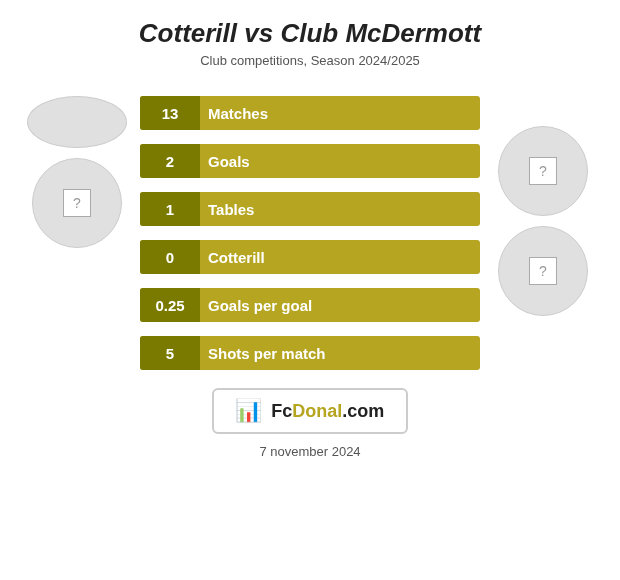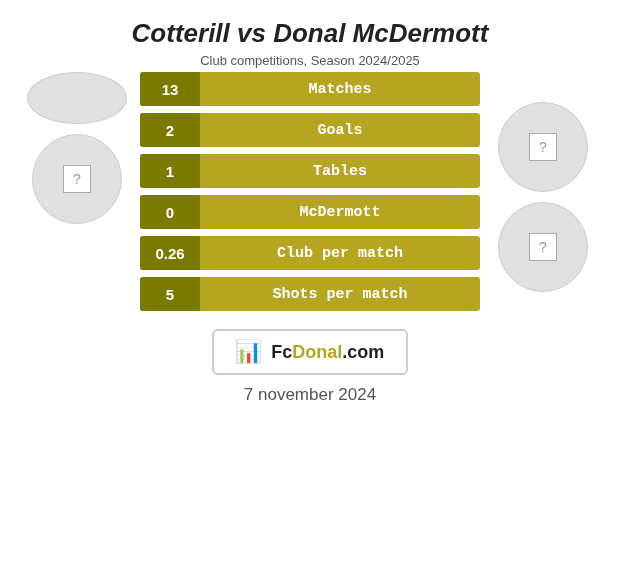--- a/index.html
+++ b/index.html
@@ -23,21 +23,21 @@
       font-weight: 900;
       color: #222;
       text-align: center;
       margin-bottom: 4px;
       font-style: italic;
     }
     .subtitle {
       font-size: 13px;
       color: #555;
       text-align: center;
-      margin-bottom: 4px;
+      margin-bottom: 28px;
     }
     .main-area {
       display: flex;
       flex-direction: row;
       align-items: flex-start;
       width: 100%;
       justify-content: center;
       gap: 0;
     }
     .left-avatars {
@@ -84,21 +84,21 @@
       width: 28px;
       height: 28px;
       display: flex;
       align-items: center;
       justify-content: center;
       font-size: 14px;
     }
     .stats-area {
       display: flex;
       flex-direction: column;
-      gap: 7px;
+      gap: 14px;
       width: 340px;
     }
     .stat-row {
       display: flex;
       flex-direction: row;
       align-items: center;
       background: #b5a520;
       border-radius: 3px;
       overflow: hidden;
       height: 34px;
@@ -114,23 +114,21 @@
       height: 100%;
       display: flex;
       align-items: center;
       justify-content: center;
     }
     .stat-label {
       color: #fff;
       font-weight: bold;
       font-size: 15px;
       flex: 1;
-      text-align: center;
       padding: 0 8px;
-      font-family: Liberation Mono, monospace;
     }
     .logo-area {
       margin-top: 18px;
       display: flex;
       align-items: center;
       justify-content: center;
     }
     .logo-box {
       background: #fff;
       border: 2px solid #ccc;
@@ -147,36 +145,36 @@
     .logo-text {
       font-size: 18px;
       font-weight: bold;
       color: #222;
     }
     .logo-text span {
       color: #b5a520;
     }
     .date-text {
       text-align: center;
-      font-size: 17px;
+      font-size: 13px;
       color: #555;
       margin-top: 10px;
     }
     .bottom-area {
       display: flex;
       flex-direction: column;
       align-items: center;
       width: 100%;
     }
   </style>
 </head>
 <body>
 
 <div class="container">
-  <div class="title">Cotterill vs Donal McDermott</div>
+  <div class="title">Cotterill vs Club McDermott</div>
   <div class="subtitle">Club competitions, Season 2024/2025</div>
 
   <div class="main-area">
 
     <div class="left-avatars">
       <div class="avatar-ellipse wide"></div>
       <div class="avatar-ellipse round">
         <div class="avatar-icon">?</div>
       </div>
     </div>
@@ -189,25 +187,25 @@
         <div class="stat-row">
           <div class="stat-value">2</div>
           <div class="stat-label">Goals</div>
         </div>
         <div class="stat-row">
           <div class="stat-value">1</div>
           <div class="stat-label">Tables</div>
         </div>
         <div class="stat-row">
           <div class="stat-value">0</div>
-          <div class="stat-label">McDermott</div>
-        </div>
-        <div class="stat-row">
-          <div class="stat-value">0.26</div>
-          <div class="stat-label">Club per match</div>
+          <div class="stat-label">Cotterill</div>
+        </div>
+        <div class="stat-row">
+          <div class="stat-value">0.25</div>
+          <div class="stat-label">Goals per goal</div>
         </div>
         <div class="stat-row">
           <div class="stat-value">5</div>
           <div class="stat-label">Shots per match</div>
         </div>
       </div>
 
     <div class="right-avatars">
       <div class="avatar-ellipse round">
         <div class="avatar-icon">?</div>

